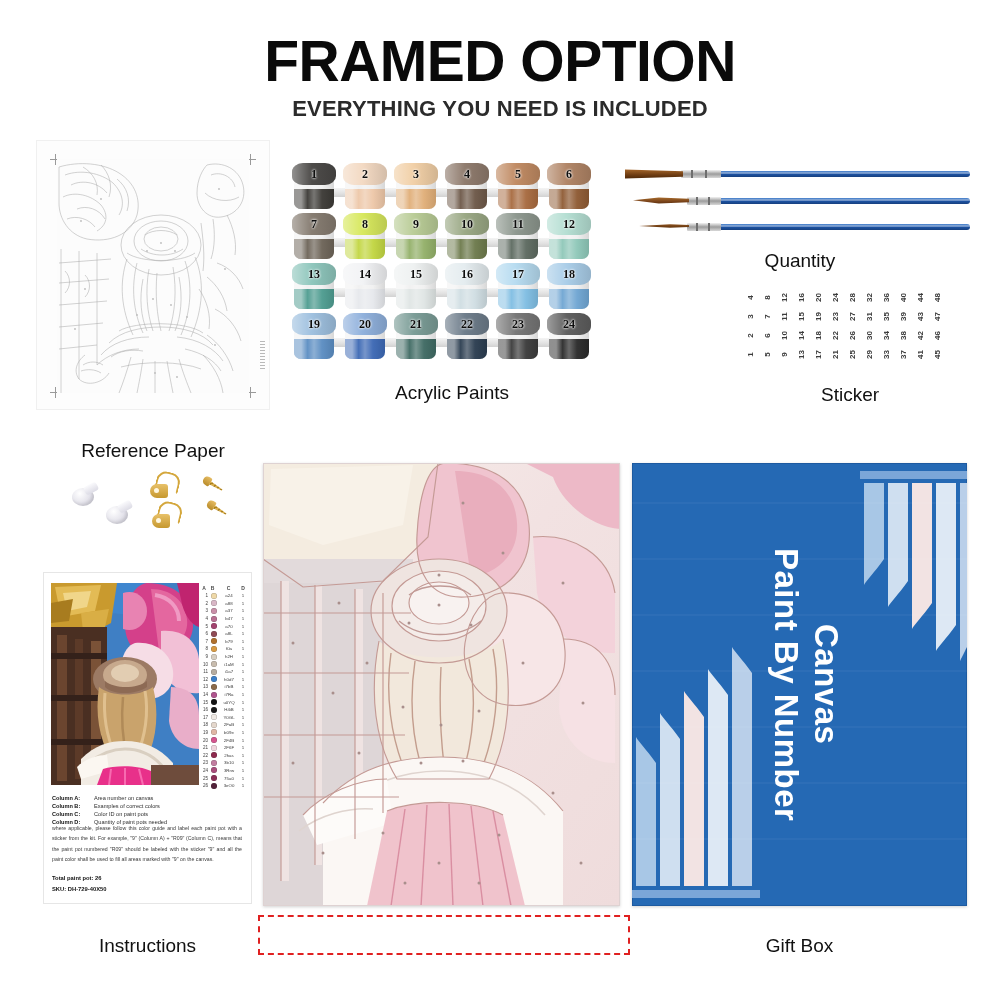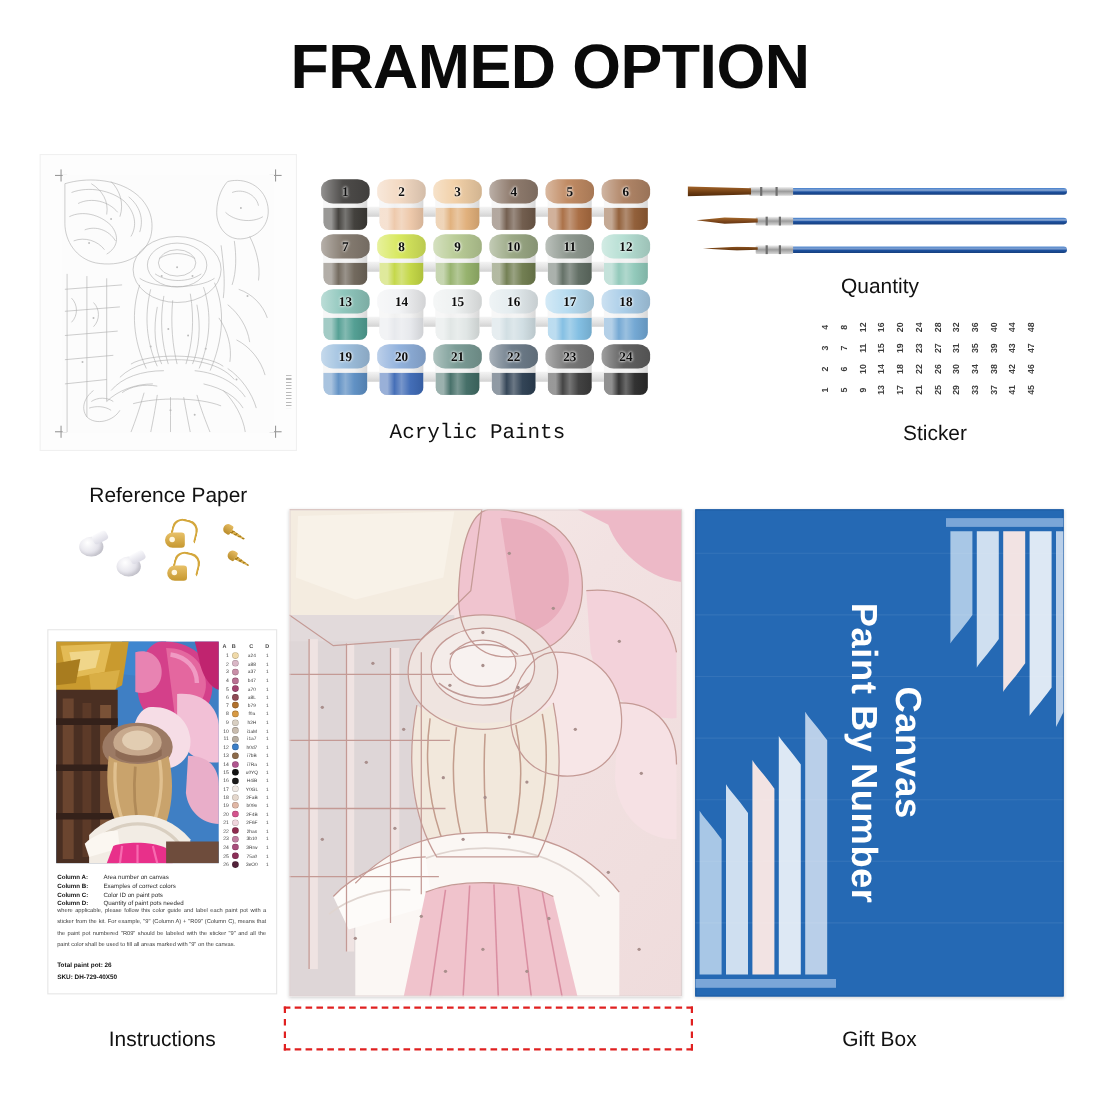--- a/index.html
+++ b/index.html
@@ -57,21 +57,21 @@
     border-radius:11px/9px;}
   .pot .cap:after{content:"";position:absolute;left:0;top:0;right:0;bottom:0;
     border-radius:11px/9px;
     background:linear-gradient(to right,rgba(255,255,255,.40),
       rgba(255,255,255,.02) 45%,rgba(0,0,0,.13));}
   .pot .num{position:absolute;left:0;top:0;width:44px;height:22px;
     display:flex;align-items:center;justify-content:center;
     font-family:"Liberation Serif","DejaVu Serif",serif;
     font-weight:700;font-size:12px;color:#0d0d0d;z-index:3;
     text-shadow:0 0 3px #fff,0 0 2px #fff;}
-  #paints-caption{left:284px;top:382px;width:300px;font-family:Liberation Mono, monospace;}
+  #paints-caption{left:302px;top:382px;width:300px;}
 
   
   #brushes-group{left:625px;top:168px;width:345px;height:78px;}
   .brush{position:absolute;height:12px;}
   .brush .handle{position:absolute;right:0;top:3px;height:6px;border-radius:3px;
     background:linear-gradient(to bottom,#5a8fd4,#1d55a8 45%,#17407f);}
   .brush .handle:after{content:"";position:absolute;left:0;right:0;top:1px;height:1.5px;
     background:rgba(255,255,255,.35);}
   .brush .ferrule{position:absolute;top:2px;height:8px;border-radius:1px;
     background:linear-gradient(to bottom,#f2f2f2,#9c9c9c 50%,#d8d8d8);}
@@ -158,20 +158,21 @@
     line-height:1.22;text-align:center;transform:translateX(6px);
   }
   #giftbox-caption{left:632px;top:935px;width:335px;}
 </style>
 </head>
 <body>
 
 <div class="stage">
 
   <div class="abs" id="page-title">FRAMED OPTION</div>
+  <div class="abs" id="page-subtitle">EVERYTHING YOU NEED IS INCLUDED</div>
 
   <div class="abs" id="reference-paper-card">
     <div class="crop h" style="left:13px;top:18px;"></div>
     <div class="crop v" style="left:18px;top:13px;"></div>
     <div class="crop h" style="right:13px;top:18px;"></div>
     <div class="crop v" style="right:18px;top:13px;"></div>
     <div class="crop h" style="left:13px;bottom:16px;"></div>
     <div class="crop v" style="left:18px;bottom:11px;"></div>
     <div class="crop h" style="right:13px;bottom:16px;"></div>
     <div class="crop v" style="right:18px;bottom:11px;"></div>

